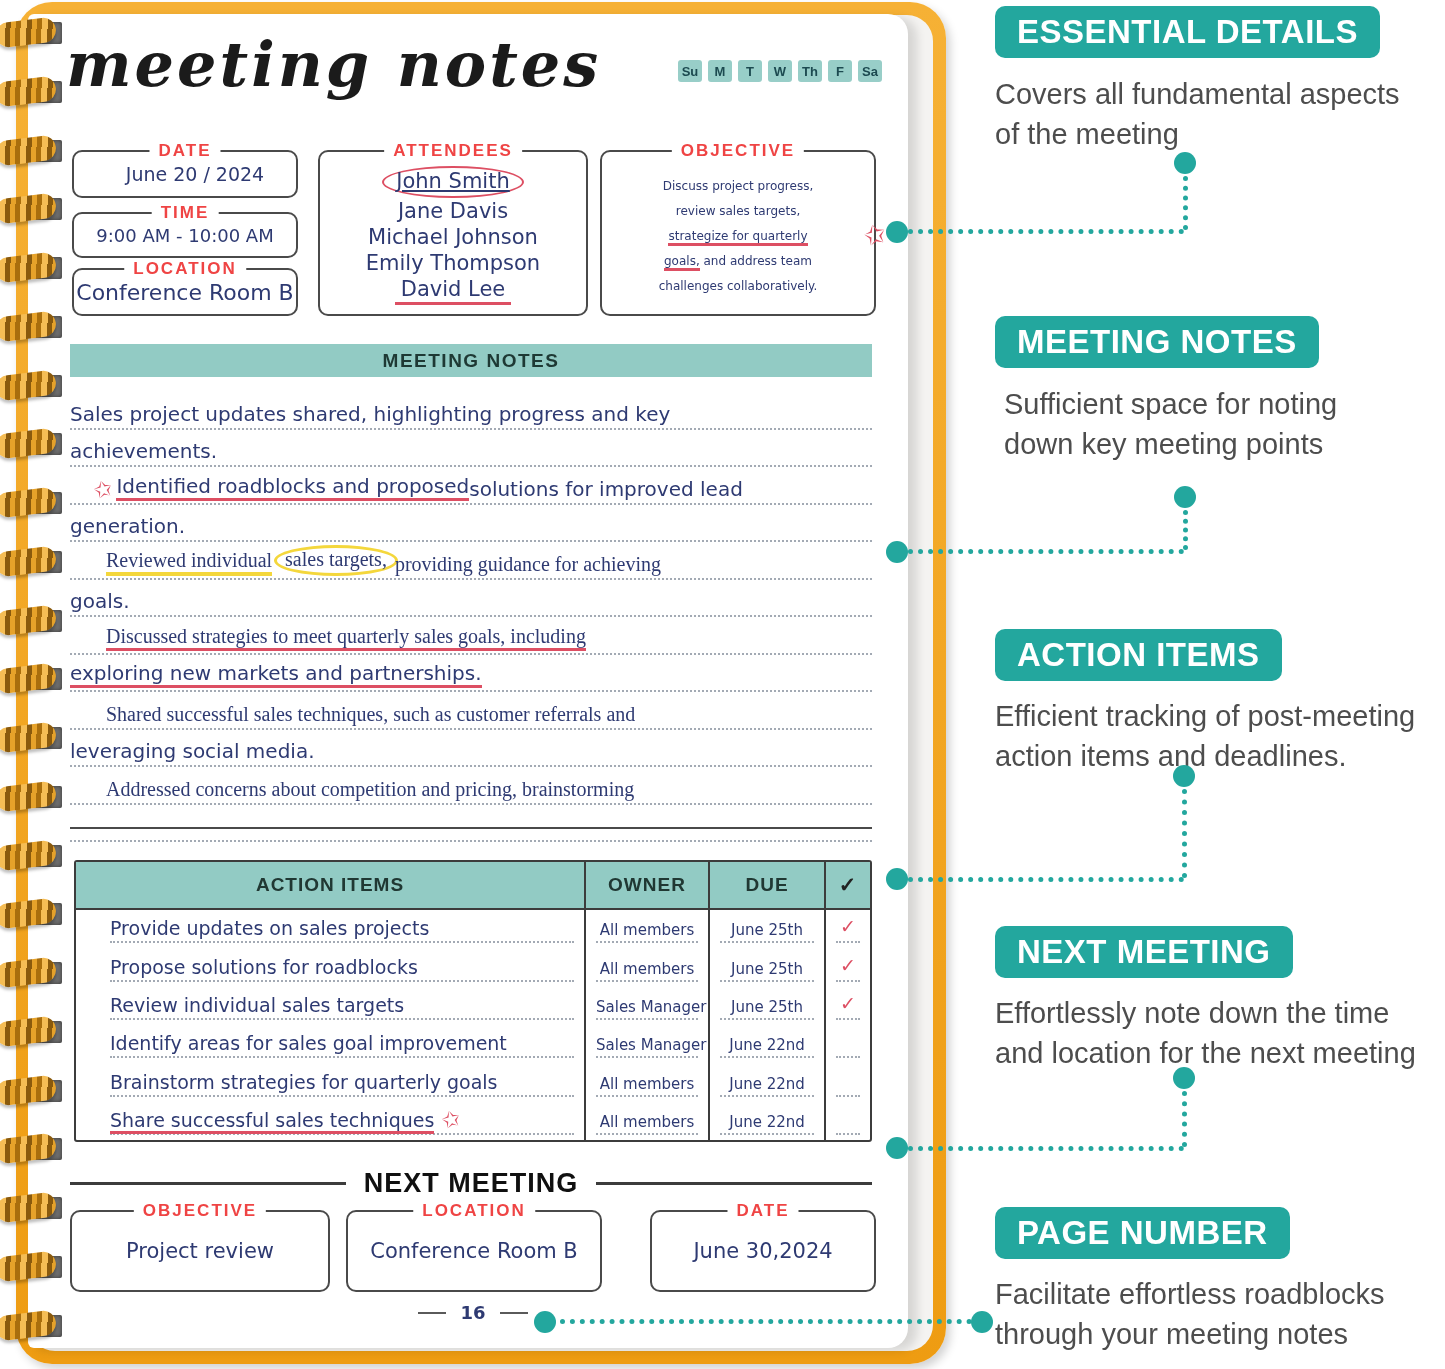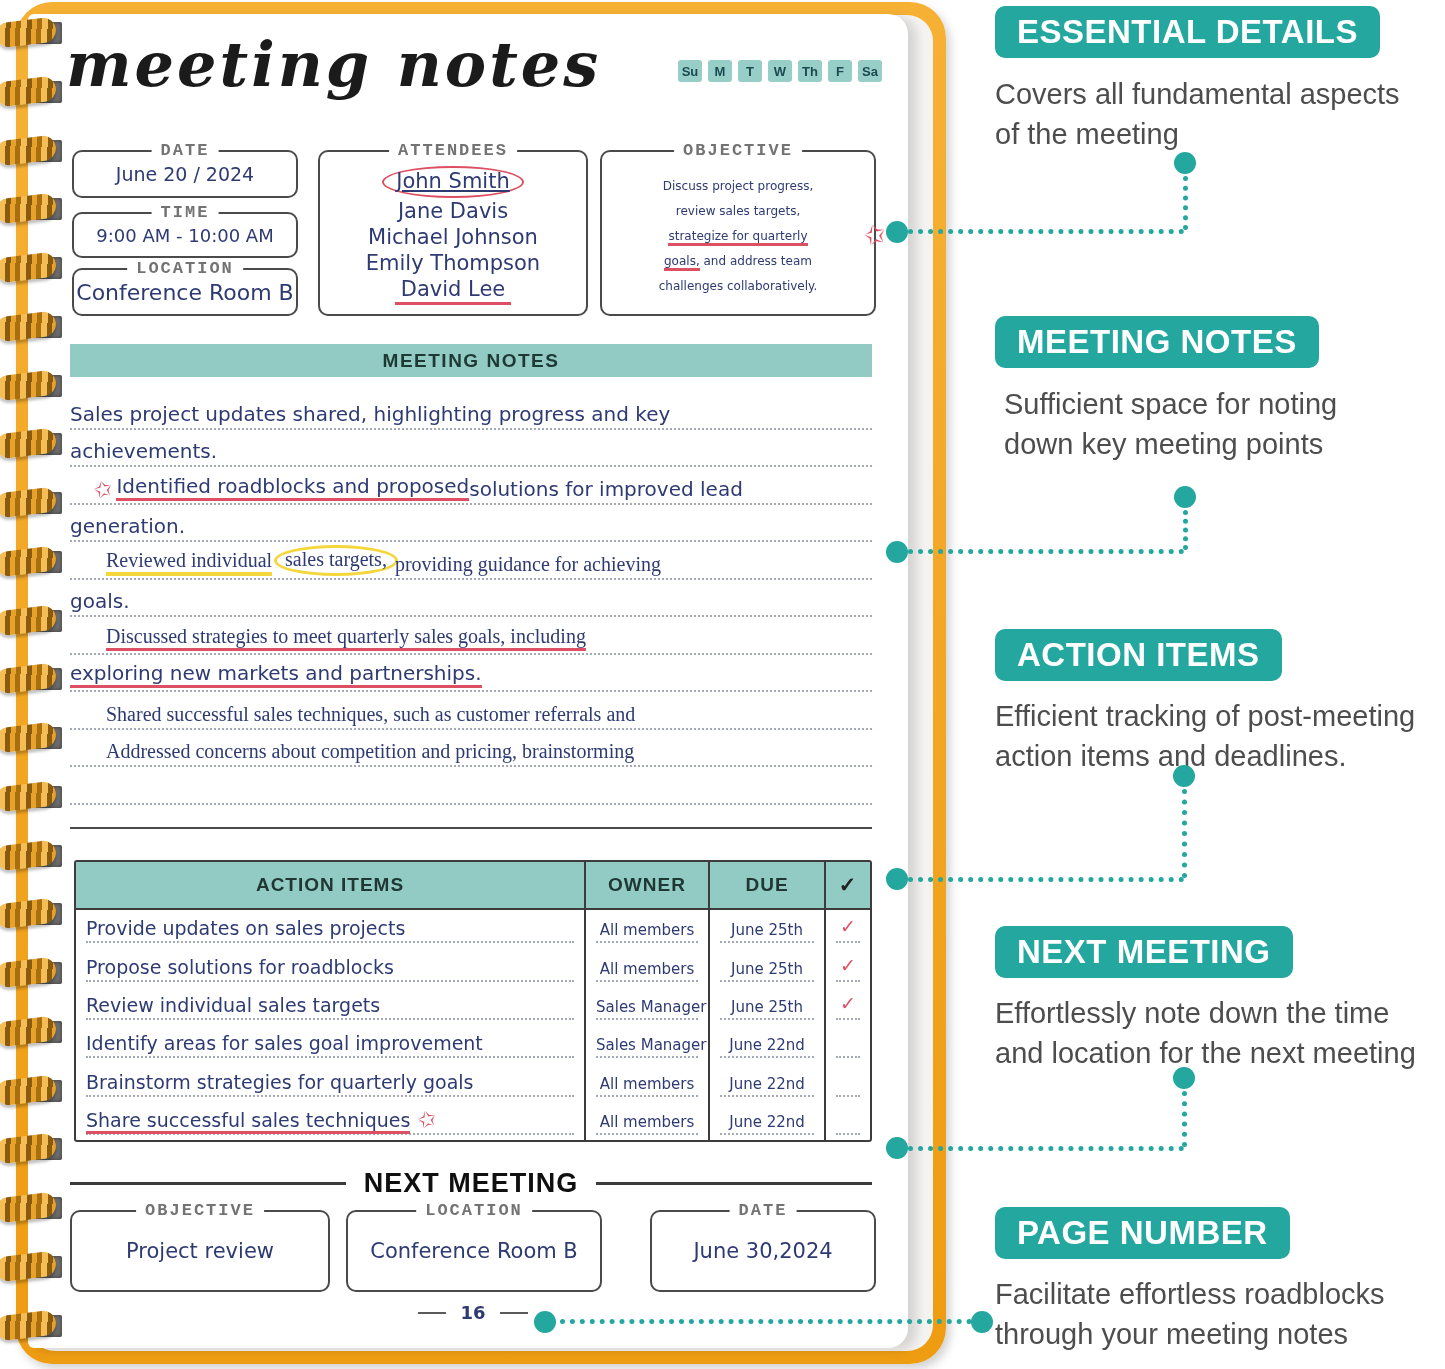--- a/index.html
+++ b/index.html
@@ -24,21 +24,21 @@
   
   .page-title{position:absolute;left:66px;top:28px;font-family:"DejaVu Serif",serif;font-style:italic;
               font-weight:bold;font-size:62px;color:#1b1b1b;letter-spacing:3px;z-index:3;}
   .weekdays{position:absolute;left:678px;top:60px;display:flex;gap:6px;z-index:3;}
   .daybox{width:24px;height:22px;background:#98cec8;color:#1c4a50;font-weight:bold;font-size:13px;
           display:flex;align-items:center;justify-content:center;border-radius:3px;}
 
   
   .fieldbox{position:absolute;border:2px solid #4a4a4a;border-radius:10px;background:#fff;z-index:3;}
   .fieldlabel{position:absolute;top:-11px;left:50%;transform:translateX(-50%);background:#fff;
-              padding:0 9px;font-size:17px;font-weight:bold;letter-spacing:2px;color:#737373;white-space:nowrap;font-family:Liberation Mono, monospace;}
+              padding:0 9px;font-size:17px;font-weight:bold;letter-spacing:2px;color:#ef4444;white-space:nowrap;}
   .fieldvalue{width:100%;height:100%;display:flex;align-items:center;justify-content:center;}
 
   .hand{font-family:"DejaVu Sans",sans-serif;color:#2e3a72;}
   .circle-red{border:2.5px solid #dd4f63;border-radius:50%;padding:0 12px 2px;text-decoration:underline;}
   .under-red{border-bottom:3px solid #dd4f63;}
   .under-yellow{border-bottom:4px solid #f4d73c;}
   .oval-yellow{border:3px solid #f4d73c;border-radius:50%;padding:0 8px 2px;margin:0 -3px;}
   .star-red{color:#dd4f63;display:inline-block;transform:rotate(-14deg);font-size:22px;line-height:1;}
 
   
@@ -58,21 +58,21 @@
                  font-weight:bold;letter-spacing:1px;color:#203833;font-size:19px;}
   .hcell{display:flex;align-items:center;justify-content:center;box-sizing:border-box;}
   .col-item{width:508px;}
   .col-owner{width:124px;border-left:2px solid #3c3c3c;}
   .col-due{width:116px;border-left:2px solid #3c3c3c;}
   .col-check{flex:1;border-left:2px solid #3c3c3c;}
   .atable-row{display:flex;flex:1;}
   .cell{display:flex;align-items:flex-end;box-sizing:border-box;padding:0 10px 5px;}
   .cell-inner{width:100%;border-bottom:2px dotted #a3aab4;padding-bottom:2px;
               font-family:"DejaVu Sans",sans-serif;color:#2e3a72;white-space:nowrap;}
-  .cell-item .cell-inner{font-size:19px;text-align:left;}
+  .cell-item .cell-inner{font-size:19px;text-align:left;margin-left:24px;}
   .cell-mid .cell-inner{font-size:15px;text-align:center;}
   .cell-check .cell-inner{font-size:19px;text-align:center;color:#dd4f63;font-weight:bold;min-height:24px;}
 
   
   .nm-heading{position:absolute;left:70px;top:1168px;width:802px;display:flex;align-items:center;gap:18px;z-index:3;}
   .nm-heading .rule{flex:1;height:2.5px;background:#3c3c3c;}
   .nm-heading .txt{font-size:27px;font-weight:bold;color:#101010;letter-spacing:1px;}
   .pageno{position:absolute;left:403px;top:1302px;width:140px;display:flex;align-items:center;
           justify-content:center;gap:14px;z-index:3;}
   .pageno .dash{width:28px;height:2px;background:#5a5a5a;}
@@ -153,21 +153,21 @@
     <div class="daybox">M</div>
     <div class="daybox">T</div>
     <div class="daybox">W</div>
     <div class="daybox">Th</div>
     <div class="daybox">F</div>
     <div class="daybox">Sa</div>
   </div>
 
   <div class="fieldbox" style="left:72px;top:150px;width:222px;height:44px;">
     <div class="fieldlabel">DATE</div>
-    <div class="fieldvalue hand" style="font-size:19px;">June 20 / 2024</div>
+    <div class="fieldvalue hand" style="font-size:19px;padding-left:10px;">June 20 / 2024</div>
   </div>
   <div class="fieldbox" style="left:72px;top:212px;width:222px;height:42px;">
     <div class="fieldlabel">TIME</div>
     <div class="fieldvalue hand" style="font-size:18px;">9:00 AM - 10:00 AM</div>
   </div>
   <div class="fieldbox" style="left:72px;top:268px;width:222px;height:44px;">
     <div class="fieldlabel">LOCATION</div>
     <div class="fieldvalue hand" style="font-size:22px;">Conference Room B</div>
   </div>
 
@@ -211,20 +211,21 @@
         <span> providing guidance for achieving</span>
       </div>
     <div class="noteline">goals.</div>
     <div class="noteline indent">
         <span class="under-red">Discussed strategies to meet quarterly sales goals, including</span>
       </div>
     <div class="noteline">
         <span class="under-red">exploring new markets and partnerships.</span>
       </div>
     <div class="noteline indent">Shared successful sales techniques, such as customer referrals and</div>
+    <div class="noteline">leveraging social media.</div>
     <div class="noteline indent">Addressed concerns about competition and pricing, brainstorming</div>
     <div class="noteline"></div>
   </div>
   <div class="divider"></div>
 
   <div class="atable">
     <div class="atable-header">
       <div class="hcell col-item">ACTION ITEMS</div>
       <div class="hcell col-owner">OWNER</div>
       <div class="hcell col-due">DUE</div>

